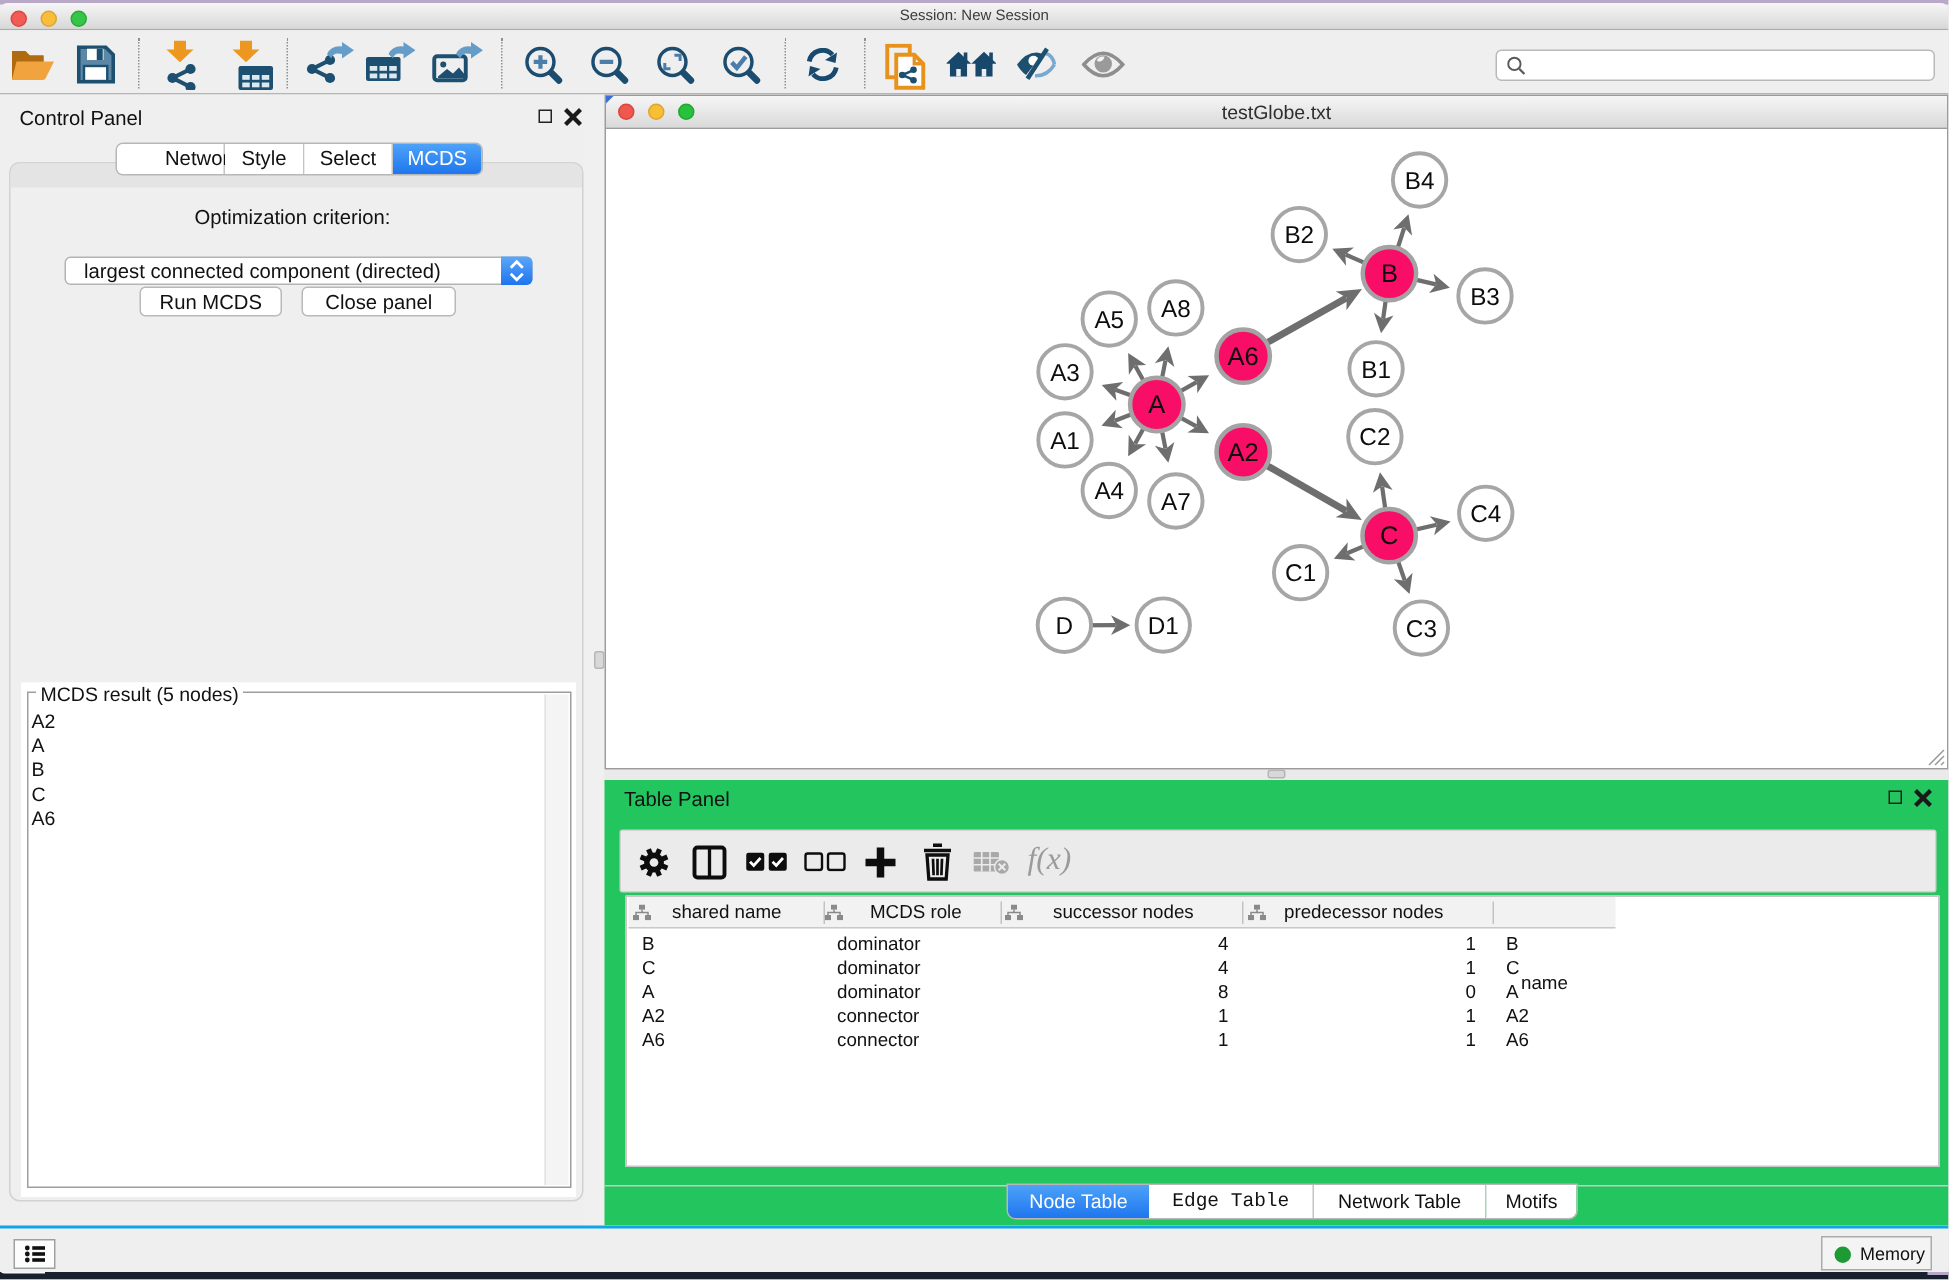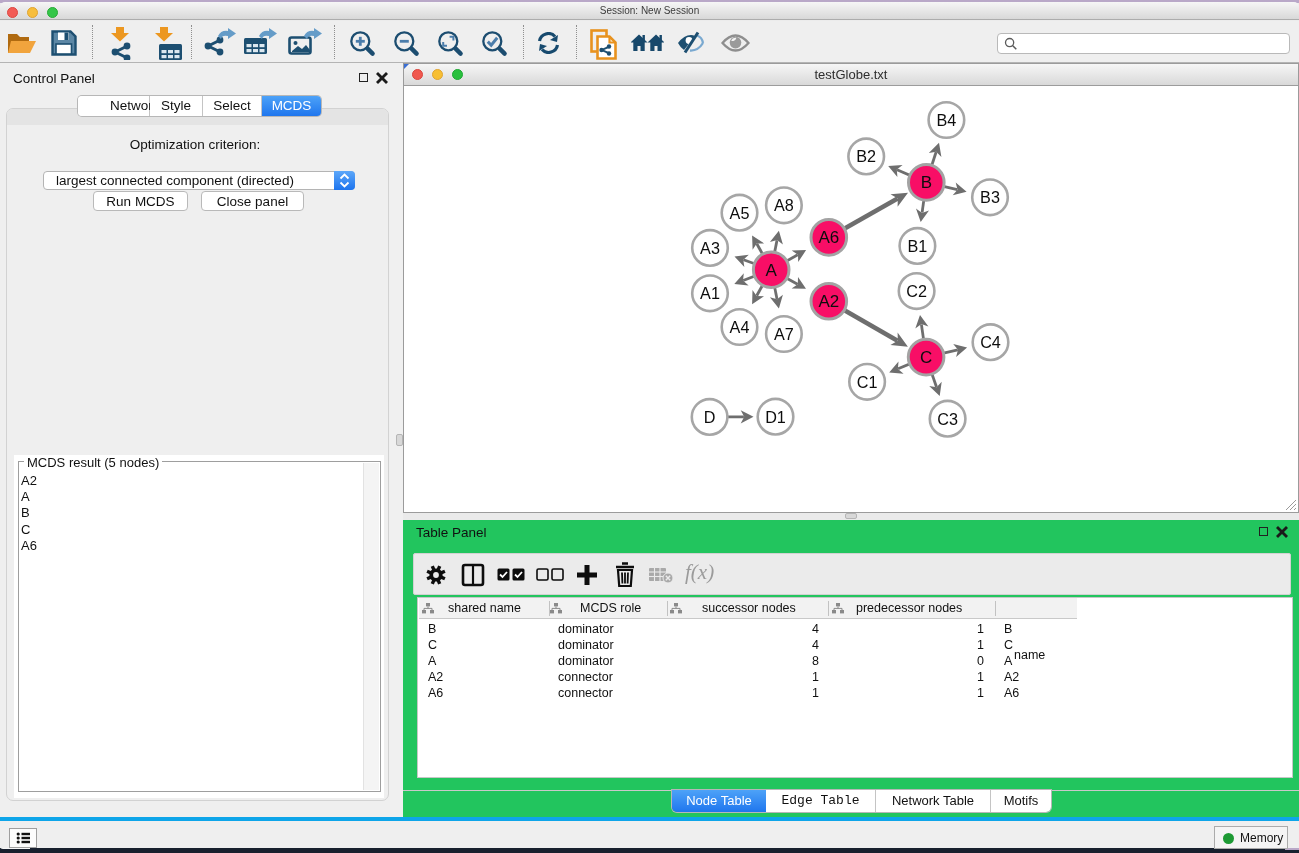--- a/index.html
+++ b/index.html
@@ -498,21 +498,21 @@
 
   <div class="abs" style="left:0;top:270px;width:896px;border-top:1px solid #c9c9c9;"></div>
   <div class="abs" style="left:269px;top:270px;height:22px;display:flex;font-size:13px;border-radius:0 0 5px 5px;box-shadow:0 0 0 1px #b7b7b7;overflow:hidden;">
     <div style="width:94px;background:linear-gradient(#4da2f8,#1f76ee);color:#fff;text-align:center;line-height:21px;">Node Table</div>
     <div style="width:110px;background:#fff;color:#111;text-align:center;line-height:21px;border-right:1px solid #c4c4c4;font-family:Liberation Mono, monospace;">Edge Table</div>
     <div style="width:115px;background:#fff;color:#111;text-align:center;line-height:21px;border-right:1px solid #c4c4c4;">Network Table</div>
     <div style="width:60px;background:#fff;color:#111;text-align:center;line-height:21px;">Motifs</div>
   </div>
 </div>
 
-<div class="abs" style="left:0;top:817px;width:1299px;height:31px;background:#efefef;border-top:4px solid #0ea5e9;">
+<div class="abs" style="left:0;top:817px;width:1299px;height:31px;background:#efefef;border-top:2px solid #0ea5e9;">
   <div class="abs" style="left:9px;top:7px;width:28px;height:20px;background:#fcfcfc;border:1px solid #9f9f9f;">
     <svg width="26" height="18" viewBox="0 0 26 18">
         <g fill="#111">
           <circle cx="8.2" cy="5" r="1.6"></circle>
           <circle cx="8.2" cy="9" r="1.6"></circle>
           <circle cx="8.2" cy="13" r="1.6"></circle>
           <rect x="11.5" y="3.8" width="8.5" height="2.4"></rect>
           <rect x="11.5" y="7.8" width="8.5" height="2.4"></rect>
           <rect x="11.5" y="11.8" width="8.5" height="2.4"></rect>
         </g>

